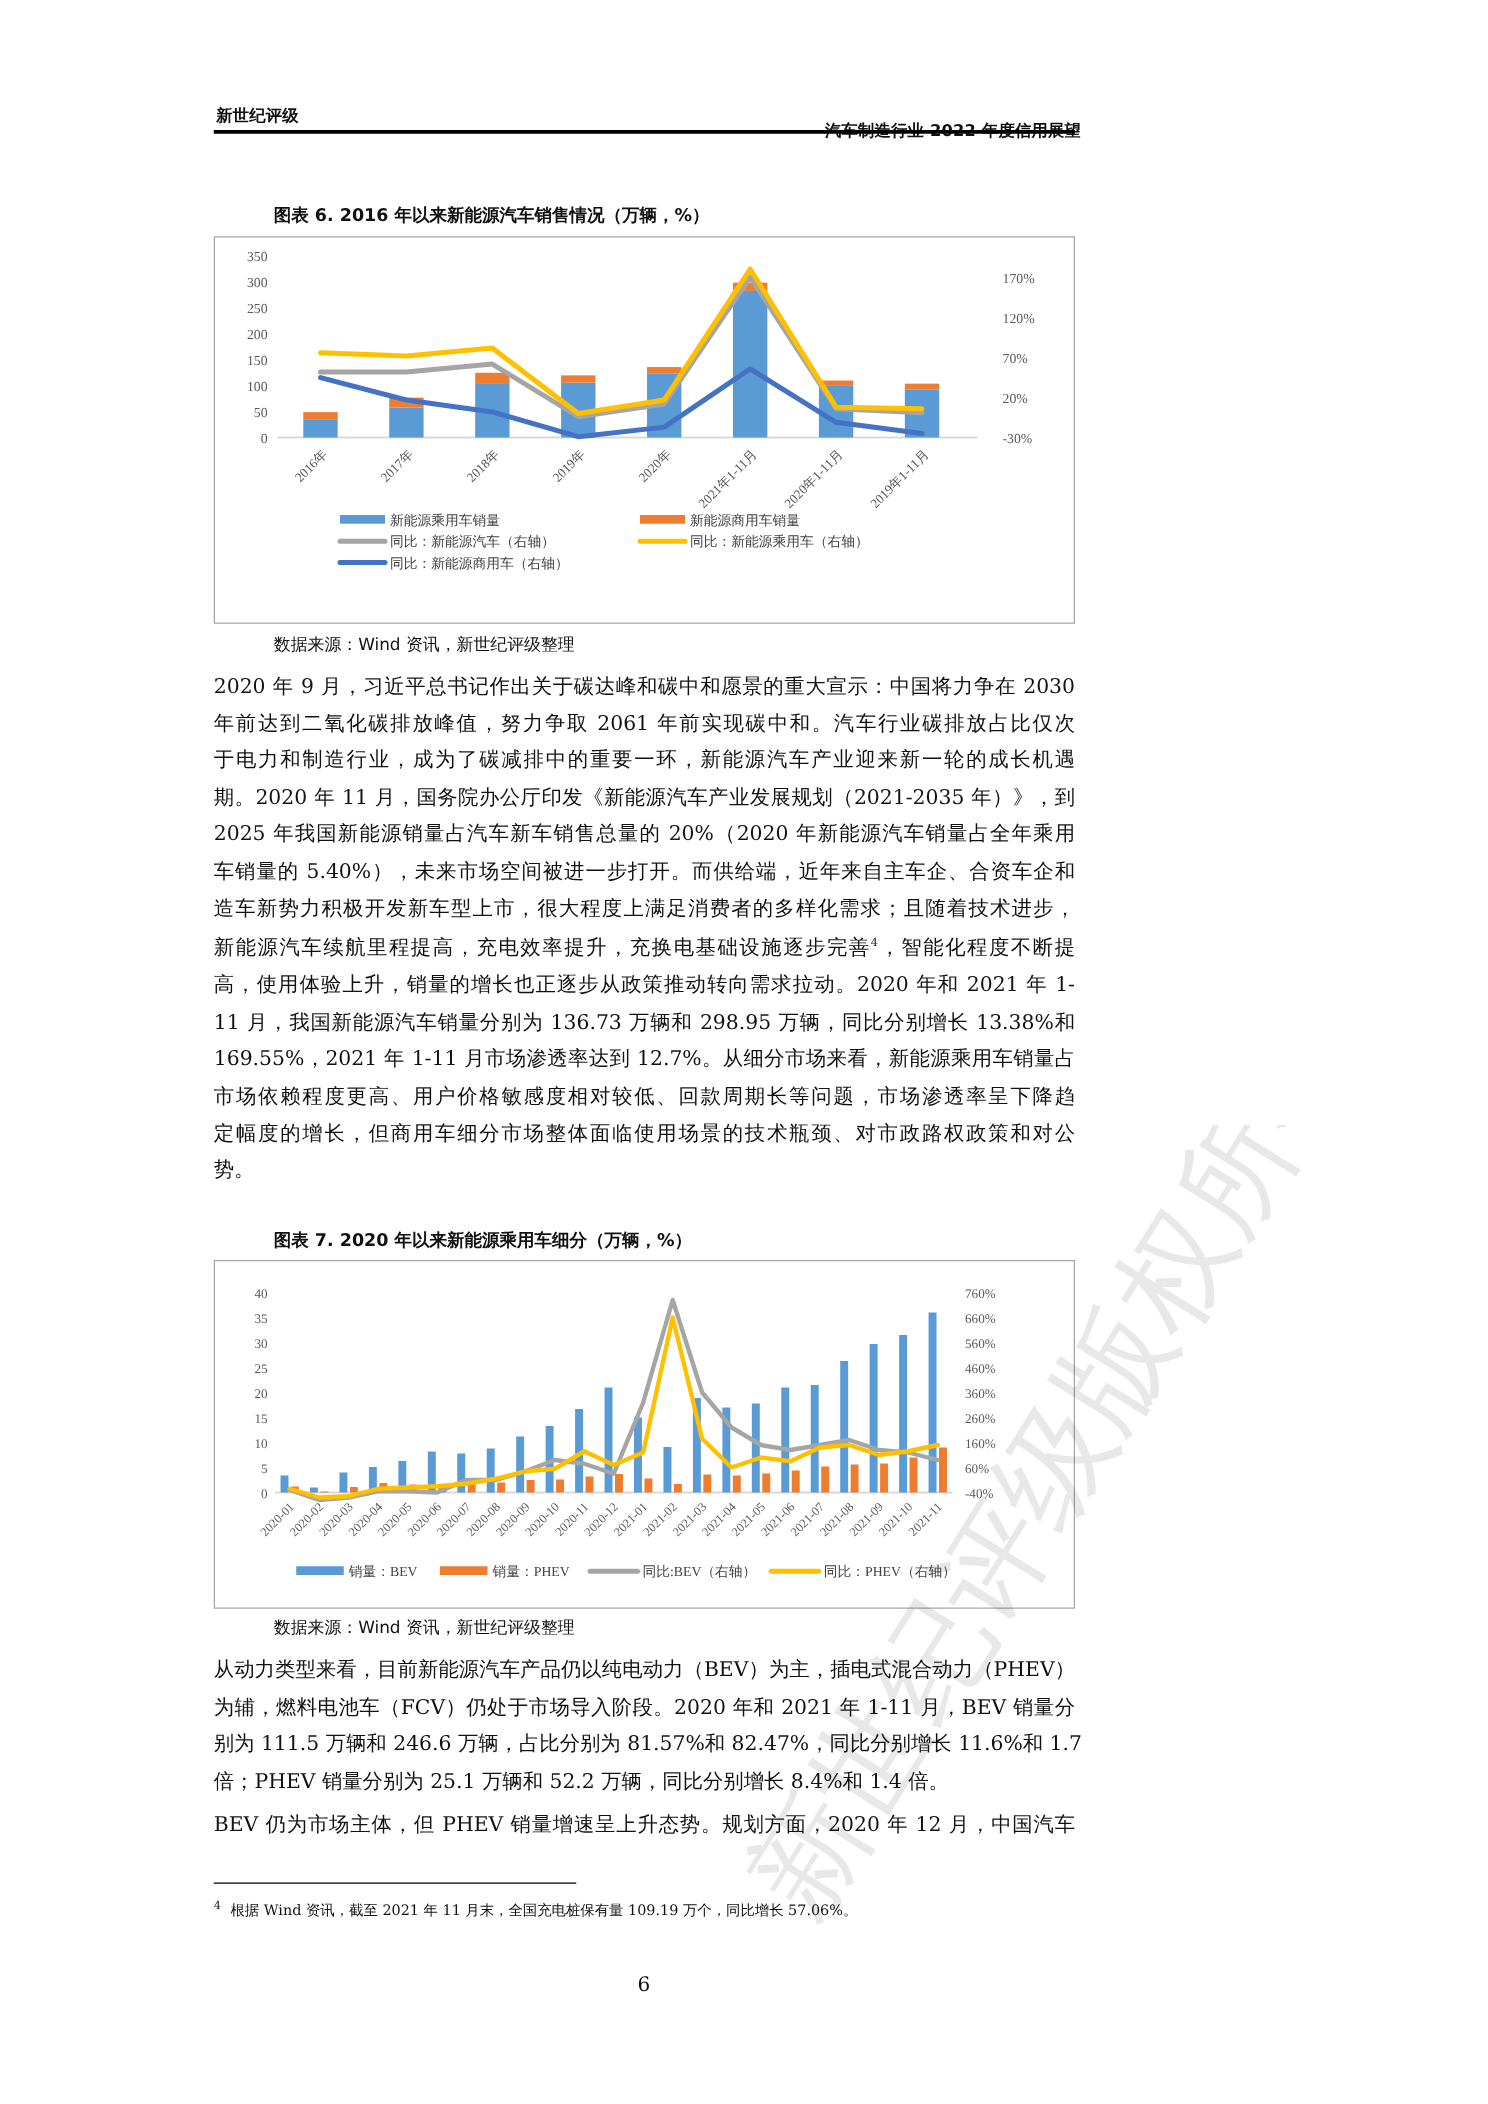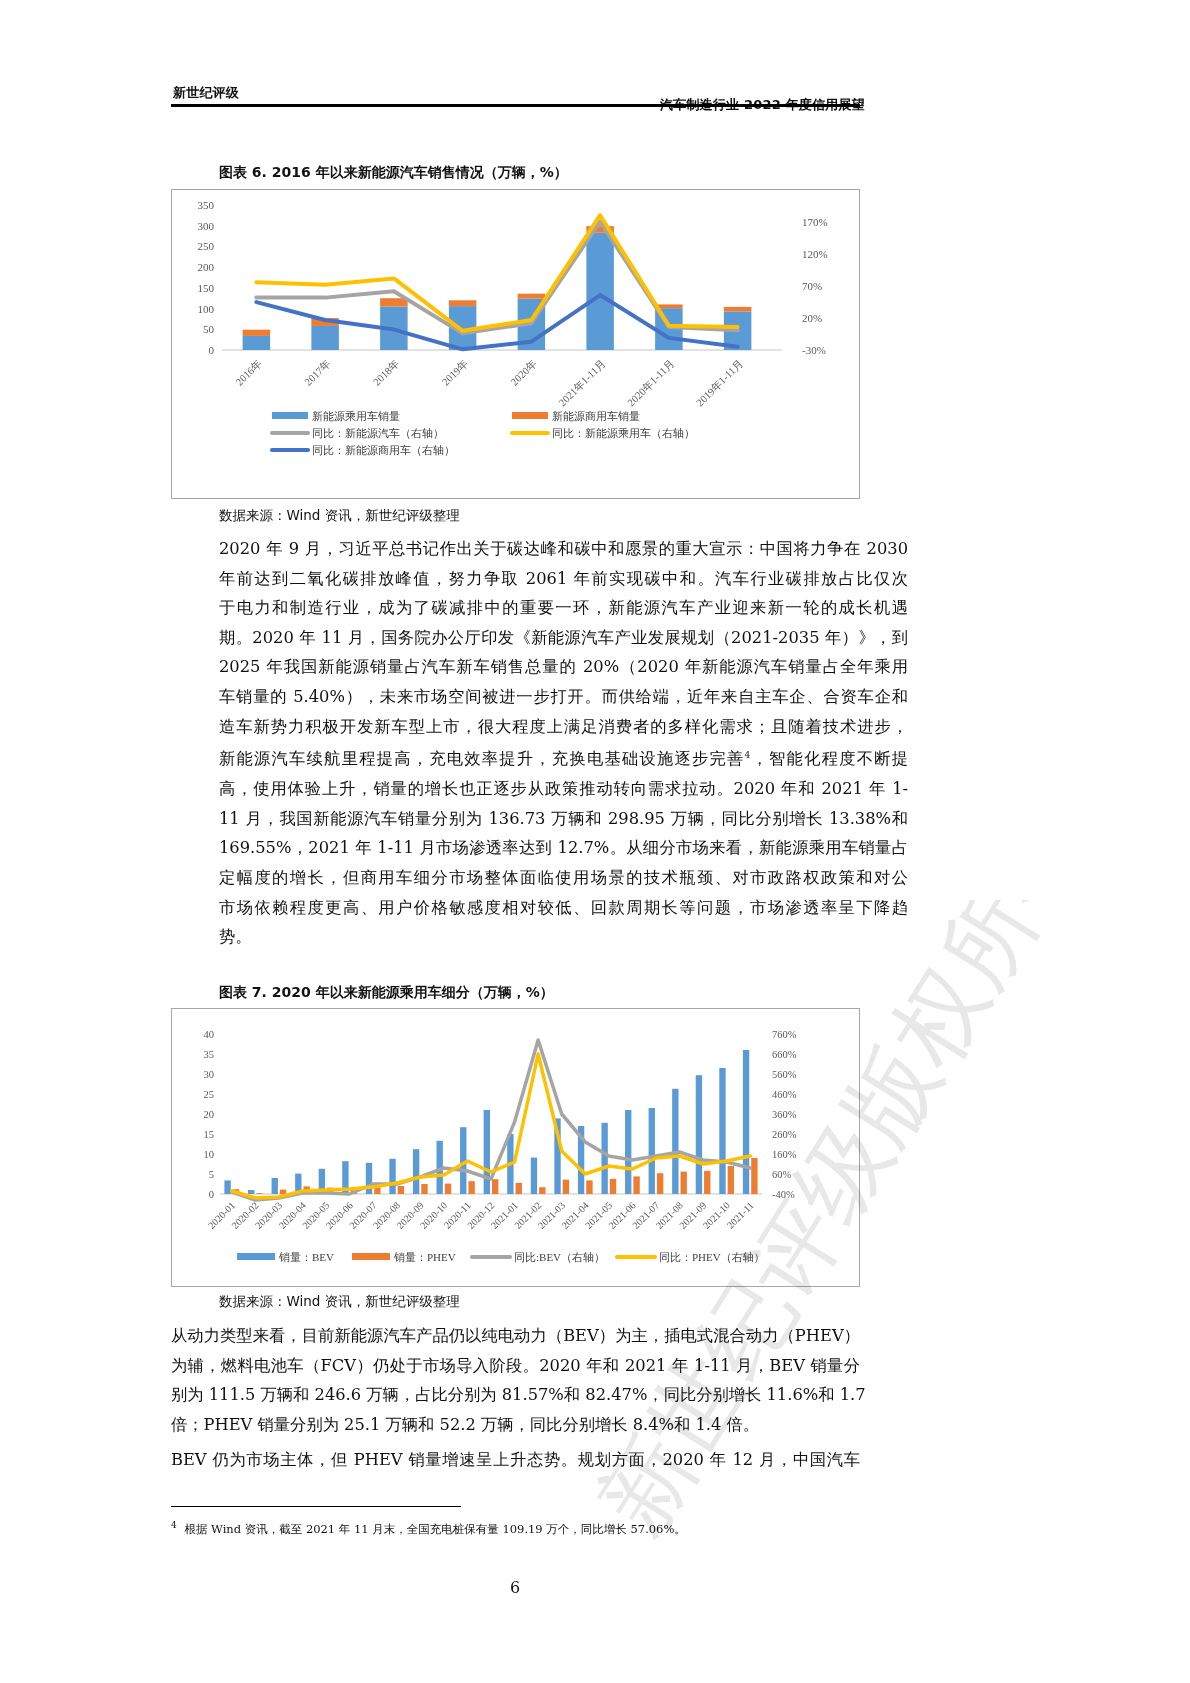--- a/index.html
+++ b/index.html
@@ -79,34 +79,34 @@
       <line x1="100" y1="243" x2="136" y2="243" stroke="#a5a5a5" stroke-width="4" stroke-linecap="round"></line>
       <text x="140" y="247" font-size="11" fill="#404040">同比：新能源汽车（右轴）</text>
       <line x1="340" y1="243" x2="376" y2="243" stroke="#ffc000" stroke-width="4" stroke-linecap="round"></line>
       <text x="380" y="247" font-size="11" fill="#404040">同比：新能源乘用车（右轴）</text>
       <line x1="100" y1="260" x2="136" y2="260" stroke="#4472c4" stroke-width="4" stroke-linecap="round"></line>
       <text x="140" y="264" font-size="11" fill="#404040">同比：新能源商用车（右轴）</text>
     </svg>
 </div>
 <div class="abs src" style="left:219px; top:507px;">数据来源：Wind 资讯，新世纪评级整理</div>
 
-<div class="abs para" style="top:534px;margin-left:48px;">
+<div class="abs para" style="top:534px;">
   <span class="line">2020 年 9 月，习近平总书记作出关于碳达峰和碳中和愿景的重大宣示：中国将力争在 2030</span>
   <span class="line">年前达到二氧化碳排放峰值，努力争取 2061 年前实现碳中和。汽车行业碳排放占比仅次</span>
   <span class="line">于电力和制造行业，成为了碳减排中的重要一环，新能源汽车产业迎来新一轮的成长机遇</span>
   <span class="line">期。2020 年 11 月，国务院办公厅印发《新能源汽车产业发展规划（2021-2035 年）》，到</span>
   <span class="line">2025 年我国新能源销量占汽车新车销售总量的 20%（2020 年新能源汽车销量占全年乘用</span>
   <span class="line">车销量的 5.40%），未来市场空间被进一步打开。而供给端，近年来自主车企、合资车企和</span>
   <span class="line">造车新势力积极开发新车型上市，很大程度上满足消费者的多样化需求；且随着技术进步，</span>
   <span class="line"><span>新能源汽车续航里程提高，充电效率提升，充换电基础设施逐步完善</span><sup>4</sup><span>，智能化程度不断提</span></span>
   <span class="line">高，使用体验上升，销量的增长也正逐步从政策推动转向需求拉动。2020 年和 2021 年 1-</span>
   <span class="line">11 月，我国新能源汽车销量分别为 136.73 万辆和 298.95 万辆，同比分别增长 13.38%和</span>
   <span class="line">169.55%，2021 年 1-11 月市场渗透率达到 12.7%。从细分市场来看，新能源乘用车销量占</span>
+  <span class="line">市场依赖程度更高、用户价格敏感度相对较低、回款周期长等问题，市场渗透率呈下降趋</span>
   <span class="line">定幅度的增长，但商用车细分市场整体面临使用场景的技术瓶颈、对市政路权政策和对公</span>
-  <span class="line">市场依赖程度更高、用户价格敏感度相对较低、回款周期长等问题，市场渗透率呈下降趋</span>
   <span class="line" style="text-align-last:left;text-align:left;">势。</span>
 </div>
 
 <div class="abs fig-title" style="left:219px; top:984px;">图表 7.  2020 年以来新能源乘用车细分（万辆，%）</div>
 <div class="abs fig-box" style="left:171px; top:1008px; width:687px; height:277px;">
   <svg id="chart7" width="687" height="277">
       <text x="42" y="189" text-anchor="end" font-size="10.5" fill="#595959">0</text>
       <text x="42" y="169" text-anchor="end" font-size="10.5" fill="#595959">5</text>
       <text x="42" y="149" text-anchor="end" font-size="10.5" fill="#595959">10</text>
       <text x="42" y="129" text-anchor="end" font-size="10.5" fill="#595959">15</text>

